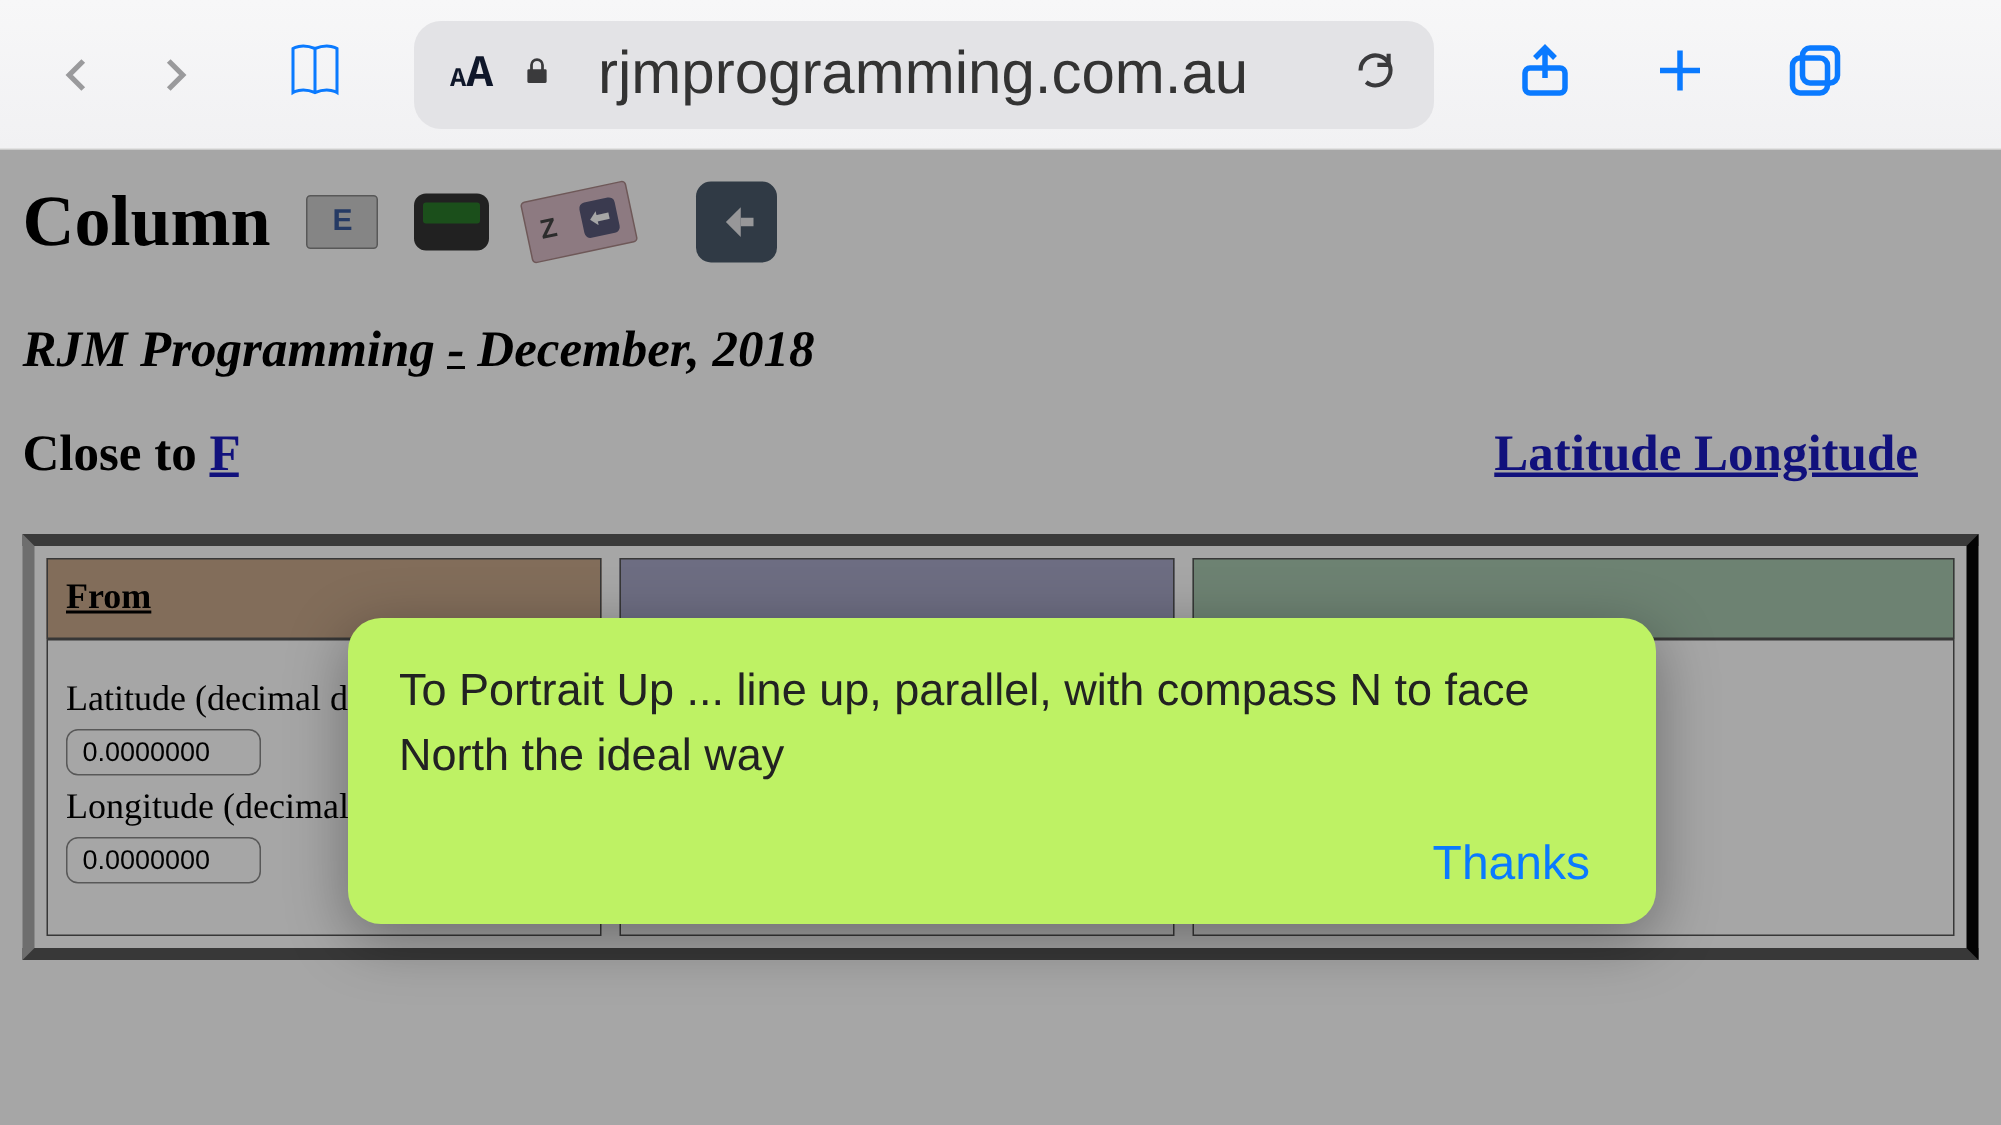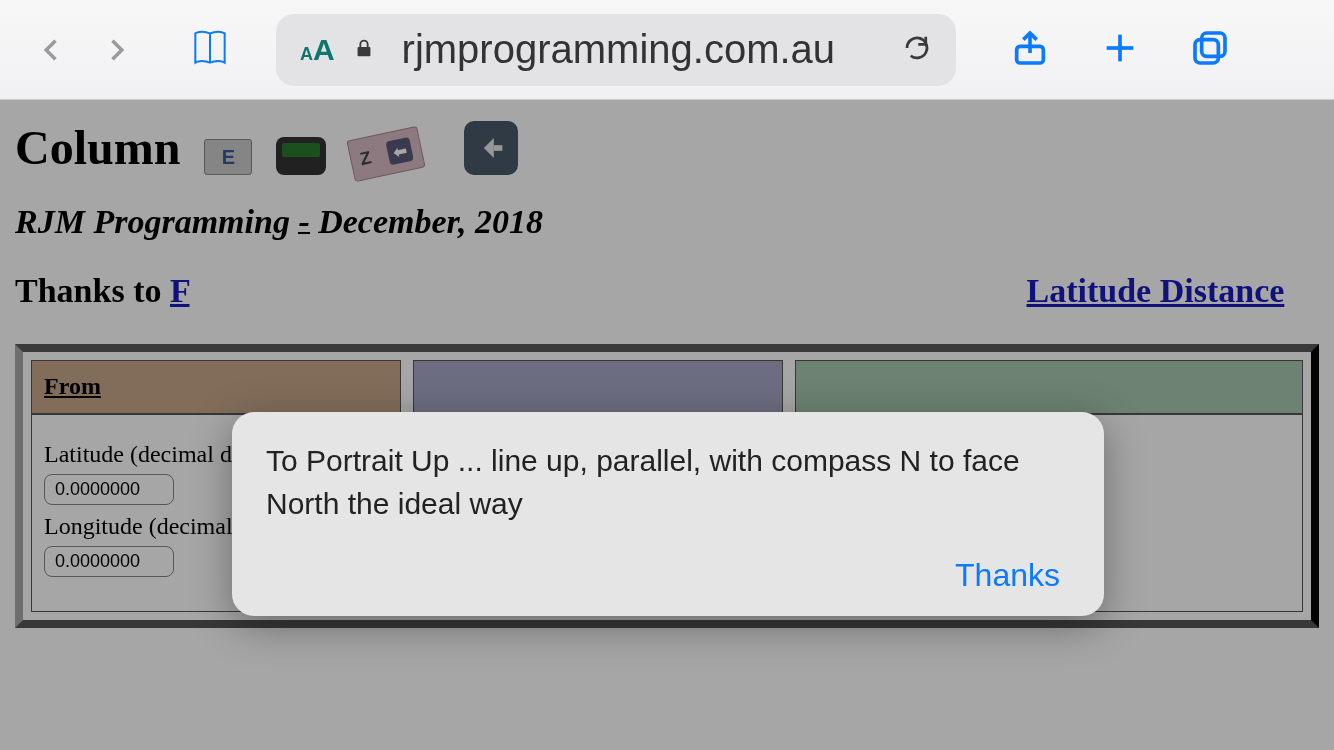--- a/index.html
+++ b/index.html
@@ -28,21 +28,21 @@
       background: #e3e3e6;
       border-radius: 18px;
       height: 72px;
       display: flex;
       align-items: center;
       padding: 0 24px;
       gap: 18px;
       max-width: 680px;
       margin: 0 4px;
     }
-    .aa { font-family: Liberation Sans, sans-serif; font-weight: 600; color: #0f766e; }
+    .aa { font-family: Liberation Mono, monospace; font-weight: 600; color: #0f172a; }
     .aa .small { font-size: 18px; }
     .aa .big { font-size: 30px; }
     .lock { color: #3a3a3c; }
     .lock svg { width: 22px; height: 22px; fill: currentColor; }
     .domain { font-size: 40px; color: #333; flex: 1; text-align: center; margin-left: -40px;}
     .reload { color: #3a3a3c; }
     .reload svg { width: 30px; height: 30px; stroke: currentColor; fill: none; stroke-width: 2.2; }
     .tb-icon { color: #0a7aff; margin-left: 30px; }
     .tb-icon svg { width: 40px; height: 40px; stroke: currentColor; fill: none; stroke-width: 2.2; }
     
@@ -53,21 +53,21 @@
       padding: 20px 15px;
       font-family: "Times New Roman", serif;
       color: #000;
       position: relative;
     }
     .overlay-dim {
       position: absolute; inset: 0;
       background: rgba(0,0,0,0.35);
       z-index: 5;
     }
-    h1.col { font-size: 48px; font-weight: bold; margin-bottom: 28px; display: flex; align-items: flex-end; gap: 24px; }
+    h1.col { font-size: 48px; font-weight: bold; margin-bottom: 40px; display: flex; align-items: center; gap: 24px; }
     h2.sub { font-size: 34px; font-weight: bold; margin-bottom: 24px; font-style: italic; }
     h2.sub .dash { border-bottom: 2px solid #000; display: inline-block; line-height: 0.6; }
     h3.thanks { font-size: 34px; font-weight: bold; line-height: 1.55; }
     h3.thanks a { color: #1b1bbf; text-decoration: underline; }
     
     .panel-wrap {
       margin-top: 26px;
       border: 8px solid;
       border-color: #5a5a5a #5a5a5a #aaa #aaa;
       border-style: outset;
@@ -109,21 +109,21 @@
       margin-left: 6px; border-radius: 3px;
       font-size: 12px;
     }
     .pair { margin-bottom: 8px; }
     
     
     .modal {
       position: absolute;
       top: 312px; left: 232px;
       width: 872px;
-      background: #e5e5e5;
+      background: #bef264;
       border-radius: 22px;
       box-shadow: 0 10px 40px rgba(0,0,0,0.35);
       z-index: 10;
       padding: 28px 34px 16px 34px;
       font-family: -apple-system, BlinkMacSystemFont, sans-serif;
     }
     .modal-text { font-size: 30px; color: #222; line-height: 1.42; }
     .modal-actions { text-align: right; margin-top: 26px; }
     .modal-close { font-size: 32px; color: #0a7aff; background: none; border: none; cursor: pointer; padding: 6px 10px; }
     
@@ -217,23 +217,23 @@
           </svg>
         </span>
       </span>
   </h1>
 
   <h2 class="sub">
     <span>RJM Programming </span><span class="dash">-</span><span> December, 2018</span>
   </h2>
 
   <h3 class="thanks">
-    <span>Thanks to </span><a href="#">F</a>
+    <span>Close to </span><a href="#">F</a>
     <span style="display:inline-block; width:820px;"></span>
-    <a href="#">Latitude Distance</a>
+    <a href="#">Latitude Longitude</a>
   </h3>
 
   <div class="panel-wrap">
     <div class="panel-row">
       <div class="cell hdr from">From</div>
       <div class="cell hdr mid"></div>
       <div class="cell hdr to"></div>
     </div>
     <div class="panel-row body-row">
       <div class="cell c1">

